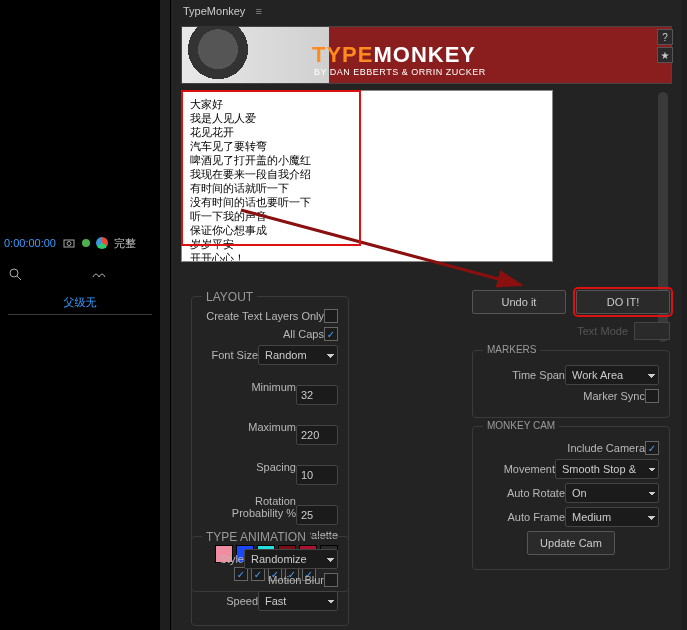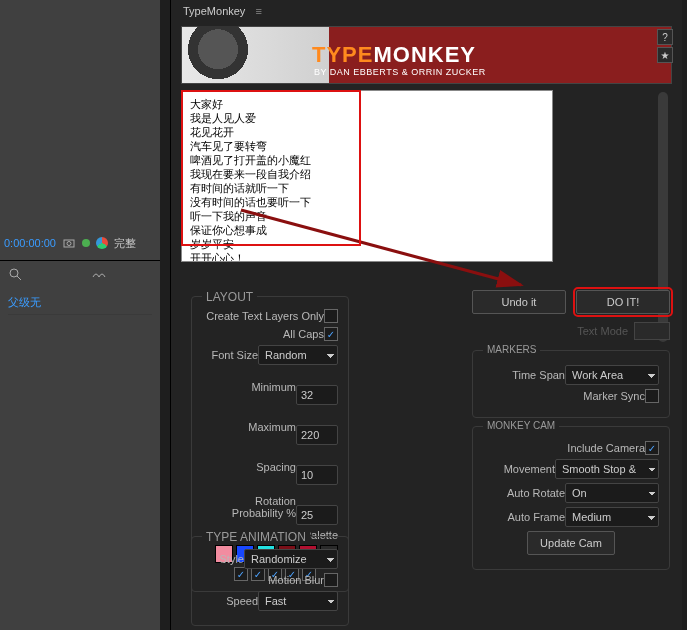--- a/index.html
+++ b/index.html
@@ -1,26 +1,26 @@
 <!DOCTYPE html>
 <html><head>
 <meta charset="utf-8">
 <style>
 * { box-sizing: border-box; margin: 0; padding: 0; font-family: "Segoe UI", Arial, sans-serif; }
 body { background: #1e1e1e; width: 687px; height: 630px; overflow: hidden; position: relative; color: #aaa; font-size: 11px; }
-.left-strip { position: absolute; left: 0; top: 0; width: 160px; height: 630px; background: #404040; }
+.left-strip { position: absolute; left: 0; top: 0; width: 160px; height: 630px; background: #000000; }
 .timecode-bar { position: absolute; left: 4px; top: 232px; width: 150px; height: 22px; display: flex; align-items: center; gap: 6px; color: #3a9cff; }
 .timecode-bar .tc { color: #3a9cff; font-size: 11px; }
 .timecode-bar .ico { width: 14px; height: 14px; display: inline-flex; align-items: center; justify-content: center; color: #aaa; }
 .timecode-bar .dot-green { width: 8px; height: 8px; border-radius: 50%; background: #4caf50; }
 .timecode-bar .dot-multi { width: 12px; height: 12px; border-radius: 50%; background: conic-gradient(#e74c3c 0 120deg,#2ecc71 120deg 240deg,#3498db 240deg 360deg); }
 .timecode-bar .wz { color: #ccc; }
 .left-lower { position: absolute; left: 0; top: 260px; width: 160px; border-top: 1px solid #000; padding: 6px 8px; }
 .left-icons { display: flex; gap: 70px; color: #aaa; margin-bottom: 8px; }
-.left-label { color: #3a9cff; font-size: 11px; padding: 4px 0; border-bottom: 1px solid #3a3a3a; display: flex; justify-content: flex-start; }
+.left-label { color: #3a9cff; font-size: 11px; padding: 4px 0; border-bottom: 1px solid #3a3a3a; display: flex; justify-content: center; }
 .panel { position: absolute; left: 170px; top: 0; width: 512px; height: 630px; background: #232323; border-left: 1px solid #000; }
 .panel-header { height: 22px; background: #232323; display: flex; align-items: center; padding: 0 12px; color: #ccc; font-size: 11px; gap: 10px; }
 .hamburger { color: #888; }
 .banner { position: relative; margin: 4px 10px 6px 10px; height: 58px; background: linear-gradient(90deg,#e8e8e8 0%, #d0d0d0 30%, #8a1e1e 30%, #8a1e1e 100%); display: flex; align-items: center; border: 1px solid #444; }
 .banner .monkey { width: 90px; height: 58px; background: radial-gradient(circle at 40% 40%, #555 0 20px, #333 20px 30px, transparent 30px); position: relative; }
 .banner .title { font-weight: 800; font-size: 22px; letter-spacing: 1px; color: #fff; margin-left: 40px; }
 .banner .title .orange { color: #ff8a1e; }
 .banner .sub { position: absolute; left: 132px; bottom: 6px; font-size: 9px; color: #fff; letter-spacing: 0.5px; }
 .banner .side { position: absolute; right: -2px; top: 2px; display: flex; flex-direction: column; gap: 2px; }
 .banner .side .sq { width: 16px; height: 16px; background: #2a2a2a; border: 1px solid #555; color: #ccc; display: flex; align-items: center; justify-content: center; font-size: 10px; }

